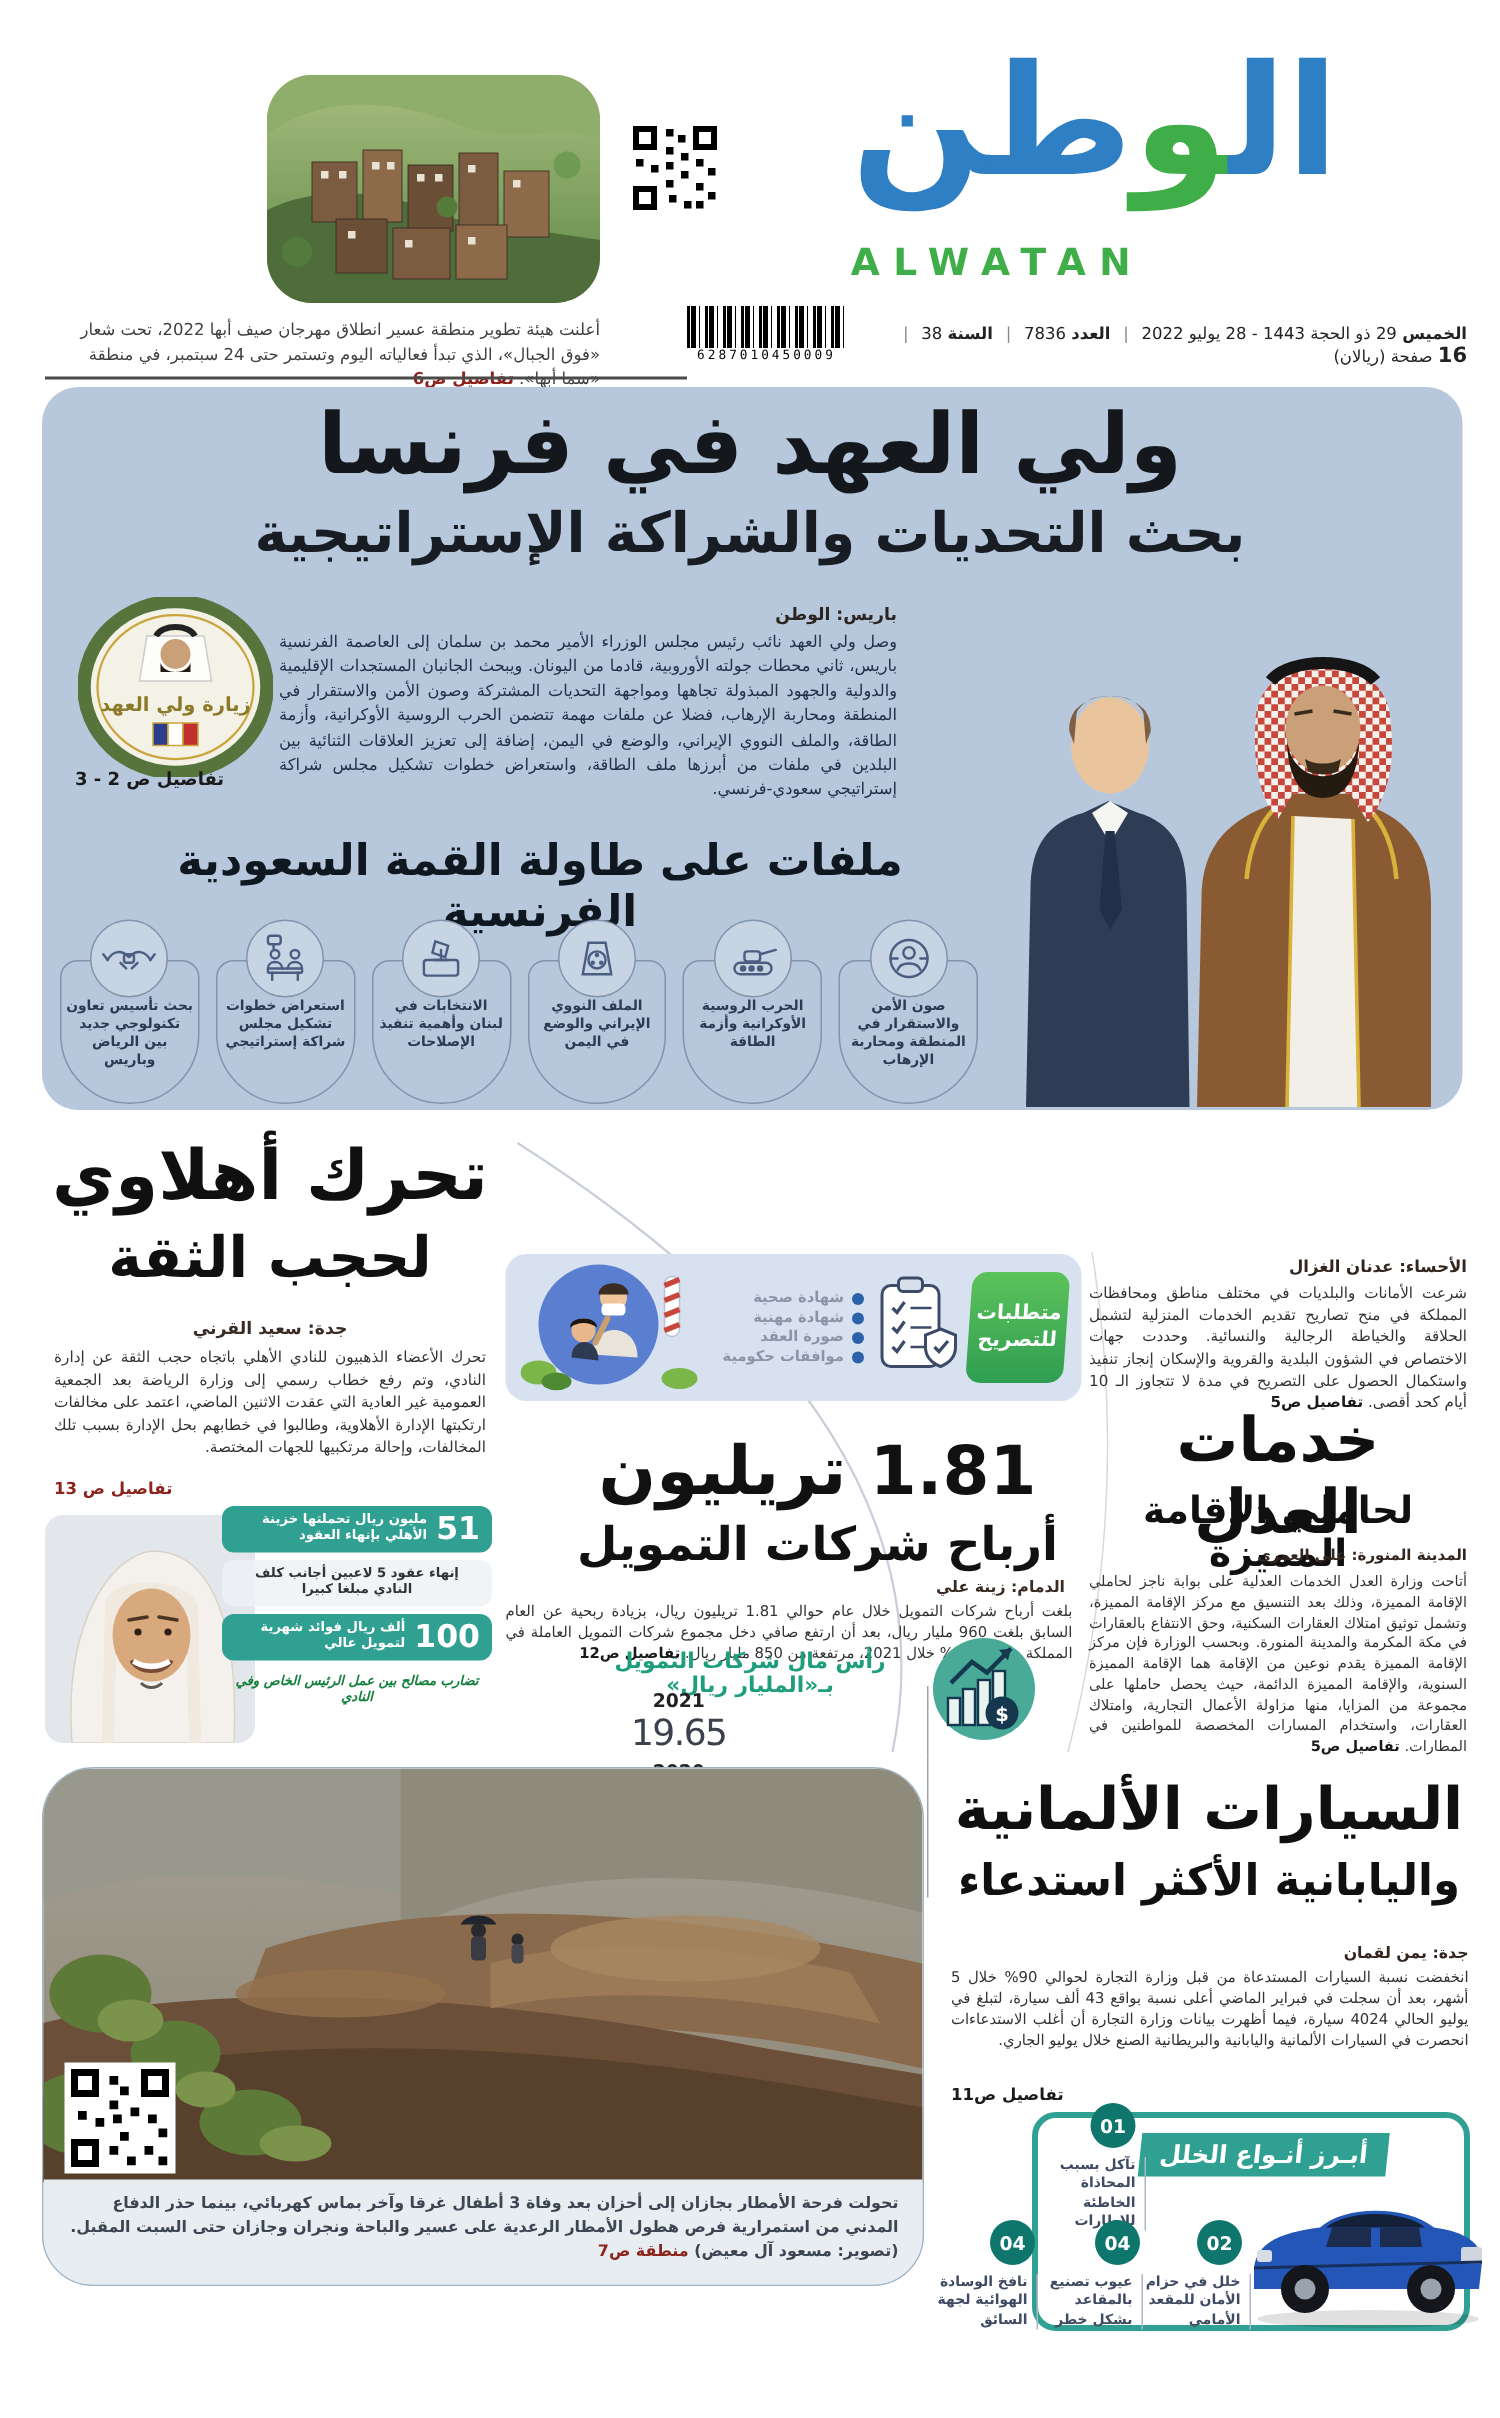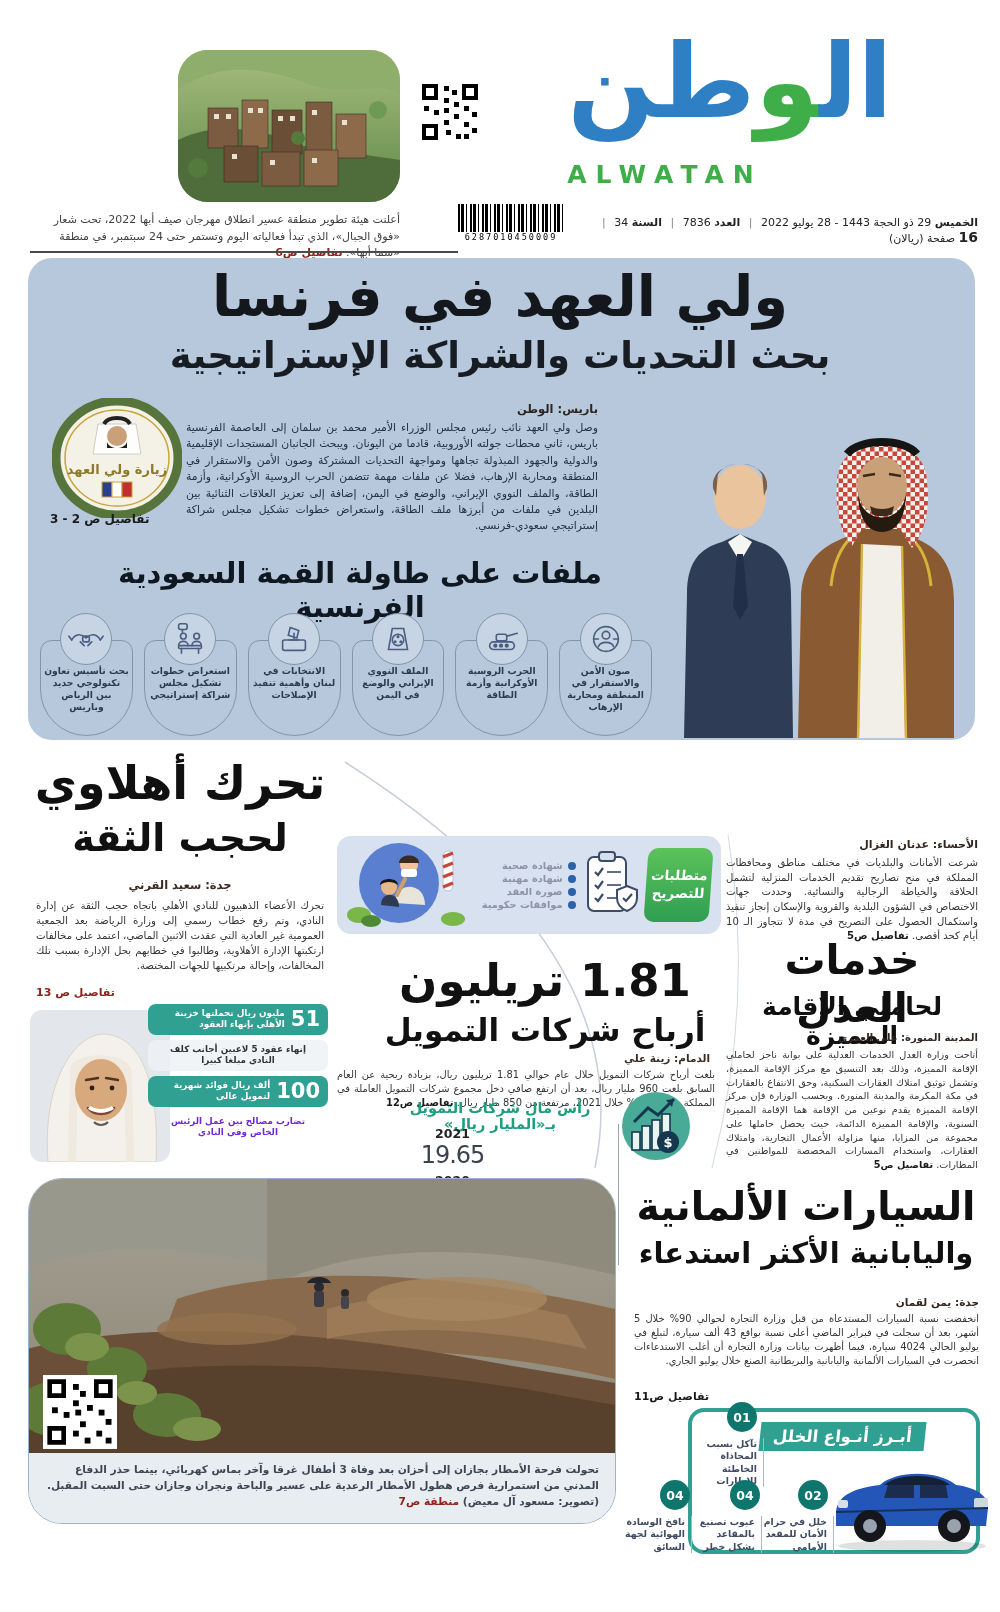--- a/index.html
+++ b/index.html
@@ -58,21 +58,21 @@
   .ahli-body{left:36px;top:898px;width:288px;font-size:10.2px;line-height:1.48;text-align:justify;color:#333;}
   .ahli-det{left:36px;top:986px;font-size:11px;}
   .ahli-info{left:30px;top:1004px;width:298px;height:160px;}
   .ahli-photo{position:absolute;left:0;top:6px;width:140px;height:152px;border-radius:12px;overflow:hidden;}
   .ahli-stats{position:absolute;left:118px;top:0;width:180px;}
   .stat{border-radius:8px;margin-bottom:5px;padding:4px 8px;display:flex;align-items:center;gap:6px;}
   .stat.teal{background:#2fa091;color:#fff;}
   .stat.light{background:#eef1f5cc;color:#333;justify-content:center;text-align:center;}
   .stat .num{font-size:21px;font-weight:800;line-height:1;}
   .stat .txt{font-size:8.8px;line-height:1.3;font-weight:bold;}
-  .stat.plain{background:transparent;color:#6d28d9;justify-content:center;text-align:center;}
+  .stat.plain{background:transparent;color:#15803d;justify-content:center;text-align:center;font-style:italic;}
 
   
   .b-hl{left:335px;top:758px;width:650px;text-align:center;font-size:40px;font-weight:800;color:#15181c;}
   .b-info{left:337px;top:836px;width:384px;height:98px;background:#d8e1f0;border-radius:14px;
           display:flex;align-items:center;padding:6px 10px;gap:7px;}
   .badge{width:76px;height:74px;border-radius:10px;background:linear-gradient(180deg,#5cc25a,#2f9e52);
          color:#fff;font-weight:800;font-size:13.5px;display:flex;flex-direction:column;
          align-items:center;justify-content:center;line-height:1.3;transform:skewX(-4deg);}
   .chk{width:118px;}
   .chk .row{display:flex;align-items:center;gap:5px;margin:2px 0;}
@@ -218,21 +218,21 @@
   </div>
 
   <div class="abs dateline">
     <b>الخميس</b>
     <span>29 ذو الحجة 1443 - 28 يوليو 2022</span>
     <span class="sep">|</span>
     <b>العدد</b>
     <span>7836</span>
     <span class="sep">|</span>
     <b>السنة</b>
-    <span>34</span>
+    <span>38</span>
     <span class="sep">|</span>
     <b class="big">16</b>
     <span>صفحة (ريالان)</span>
   </div>
   <div class="abs hline"></div>
 
   <div class="abs lead-bg"></div>
   <div class="abs lead-hl">ولي العهد في فرنسا</div>
   <div class="abs lead-sub">بحث التحديات والشراكة الإستراتيجية</div>
 

